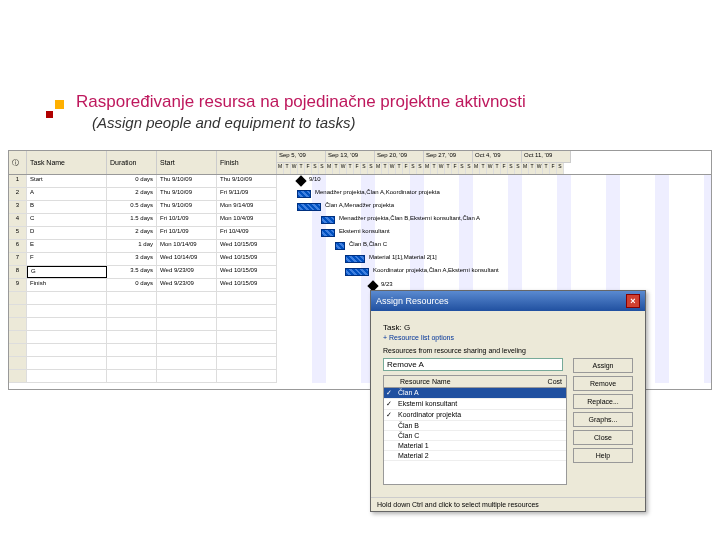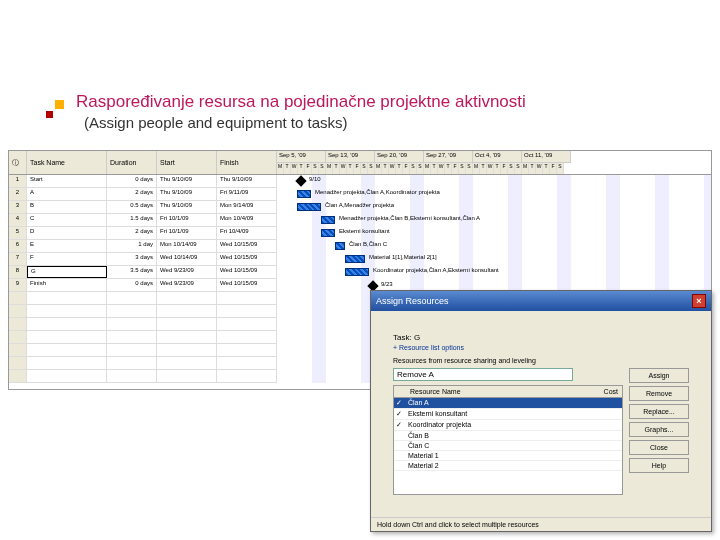--- a/index.html
+++ b/index.html
@@ -1,18 +1,18 @@
 <!DOCTYPE html>
 <html><head>
 <meta charset="utf-8">
 <style>
   * { box-sizing: border-box; margin: 0; padding: 0; }
   body { font-family: Tahoma, Arial, sans-serif; font-size: 8px; background: #fff; width: 720px; height: 540px; position: relative; overflow: hidden; }
   .slide-title { position: absolute; top: 92px; left: 76px; font-size: 17px; color: #be185d; }
-  .slide-subtitle { position: absolute; top: 114px; left: 84px; font-size: 15px; color: #333; }
+  .slide-subtitle { position: absolute; top: 114px; left: 92px; font-size: 15px; font-style: italic; color: #333; }
   .bullet { position: absolute; top: 100px; left: 44px; width: 20px; height: 20px; }
   .bullet::before { content: ''; position: absolute; width: 9px; height: 9px; background: #ffb000; top: 0; left: 11px; }
   .bullet::after { content: ''; position: absolute; width: 7px; height: 7px; background: #b00000; top: 11px; left: 2px; }
 
   .gantt-area { position: absolute; top: 150px; left: 8px; right: 8px; height: 240px; background: #fff; border: 1px solid #999; }
   .grid-header { display: flex; height: 24px; border-bottom: 1px solid #999; font-size: 7px; }
   .grid-header .col { border-right: 1px solid #ccc; padding: 2px 3px; background: #ece9d8; display: flex; align-items: center; overflow: hidden; }
   .col-indicator { width: 18px; }
   .col-taskname { width: 80px; }
   .col-duration { width: 50px; }
@@ -33,24 +33,24 @@
   .cell-dur { width: 50px; text-align: right; }
   .cell-start { width: 60px; }
   .cell-finish { width: 60px; }
   .selected .cell-name { border: 1px solid #000; }
 
   .chart-body { flex: 1; position: relative; background: repeating-linear-gradient(90deg, #fff, #fff 35px, #eef 35px, #eef 49px); }
   .bar { position: absolute; height: 8px; background: repeating-linear-gradient(45deg, #0050c0, #0050c0 2px, #4080e0 2px, #4080e0 4px); border: 1px solid #003080; }
   .bar-label { position: absolute; font-size: 6px; color: #000; white-space: nowrap; }
   .milestone { position: absolute; width: 8px; height: 8px; background: #000; transform: rotate(45deg); }
 
-  .dialog { position: absolute; top: 290px; left: 370px; width: 342px; background: #ece9d8; border: 1px solid #666; box-shadow: 2px 2px 4px rgba(0,0,0,0.3); font-size: 8px; }
+  .dialog { position: absolute; top: 290px; left: 370px; width: 276px; background: #ece9d8; border: 1px solid #666; box-shadow: 2px 2px 4px rgba(0,0,0,0.3); font-size: 8px; }
   .dlg-title { background: linear-gradient(#5a8ad0, #2050a0); color: #fff; padding: 3px 5px; display: flex; justify-content: space-between; align-items: center; font-size: 9px; }
   .dlg-close { width: 14px; height: 14px; background: #d04030; color: #fff; text-align: center; line-height: 12px; border: 1px solid #800; font-weight: bold; }
-  .dlg-body { padding: 22px; }
+  .dlg-body { padding: 12px; }
   .dlg-label { font-size: 8px; margin-bottom: 2px; }
   .dlg-combo { width: 180px; border: 1px solid #7a9; background: #fff; padding: 1px 3px; font-size: 8px; margin-bottom: 4px; }
   .dlg-link { color: #003399; font-size: 7px; margin-bottom: 6px; display: block; }
   .dlg-section { font-size: 7px; margin-bottom: 4px; }
   .dlg-content { display: flex; gap: 6px; }
   .res-list { flex: 1; border: 1px solid #999; background: #fff; height: 110px; overflow: hidden; }
   .res-header { background: #ece9d8; border-bottom: 1px solid #999; padding: 2px 4px; font-size: 7px; display: flex; }
   .res-header .rh1 { width: 12px; }
   .res-row { display: flex; padding: 1px 2px; font-size: 7px; border-bottom: 1px solid #eee; }
   .res-row .chk { width: 12px; }

